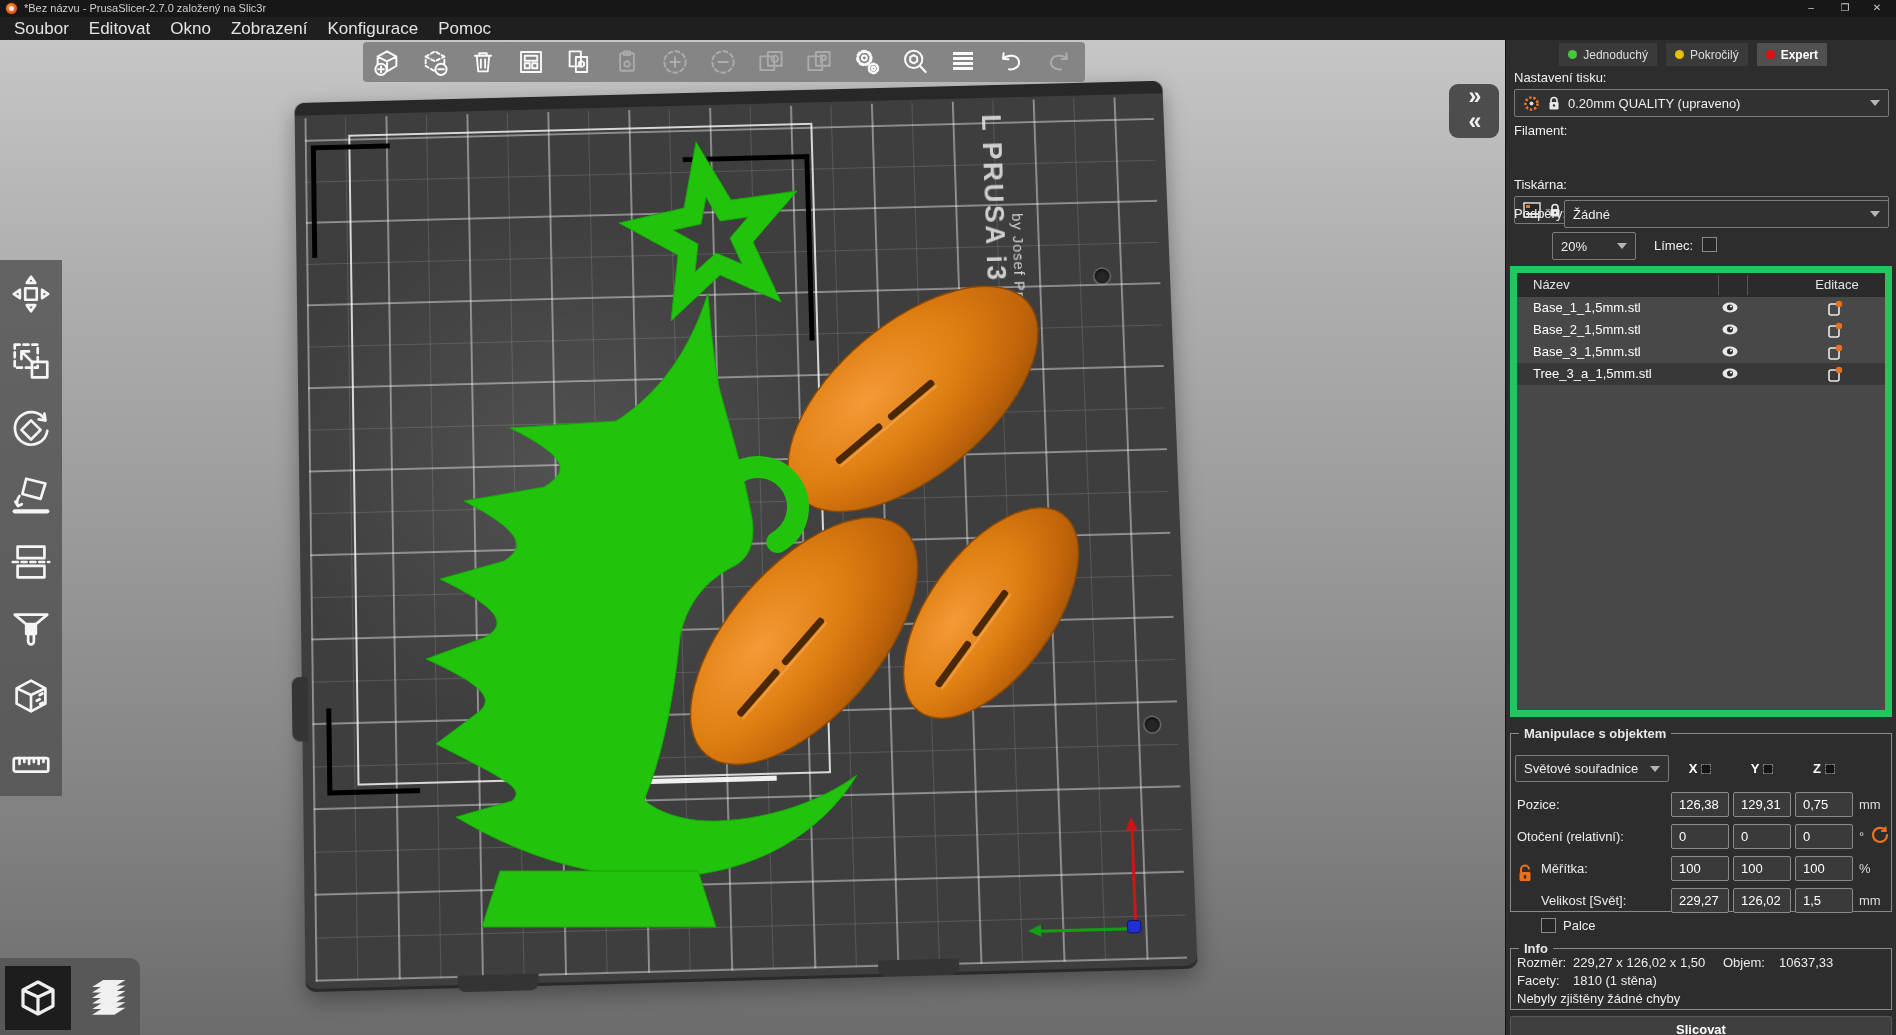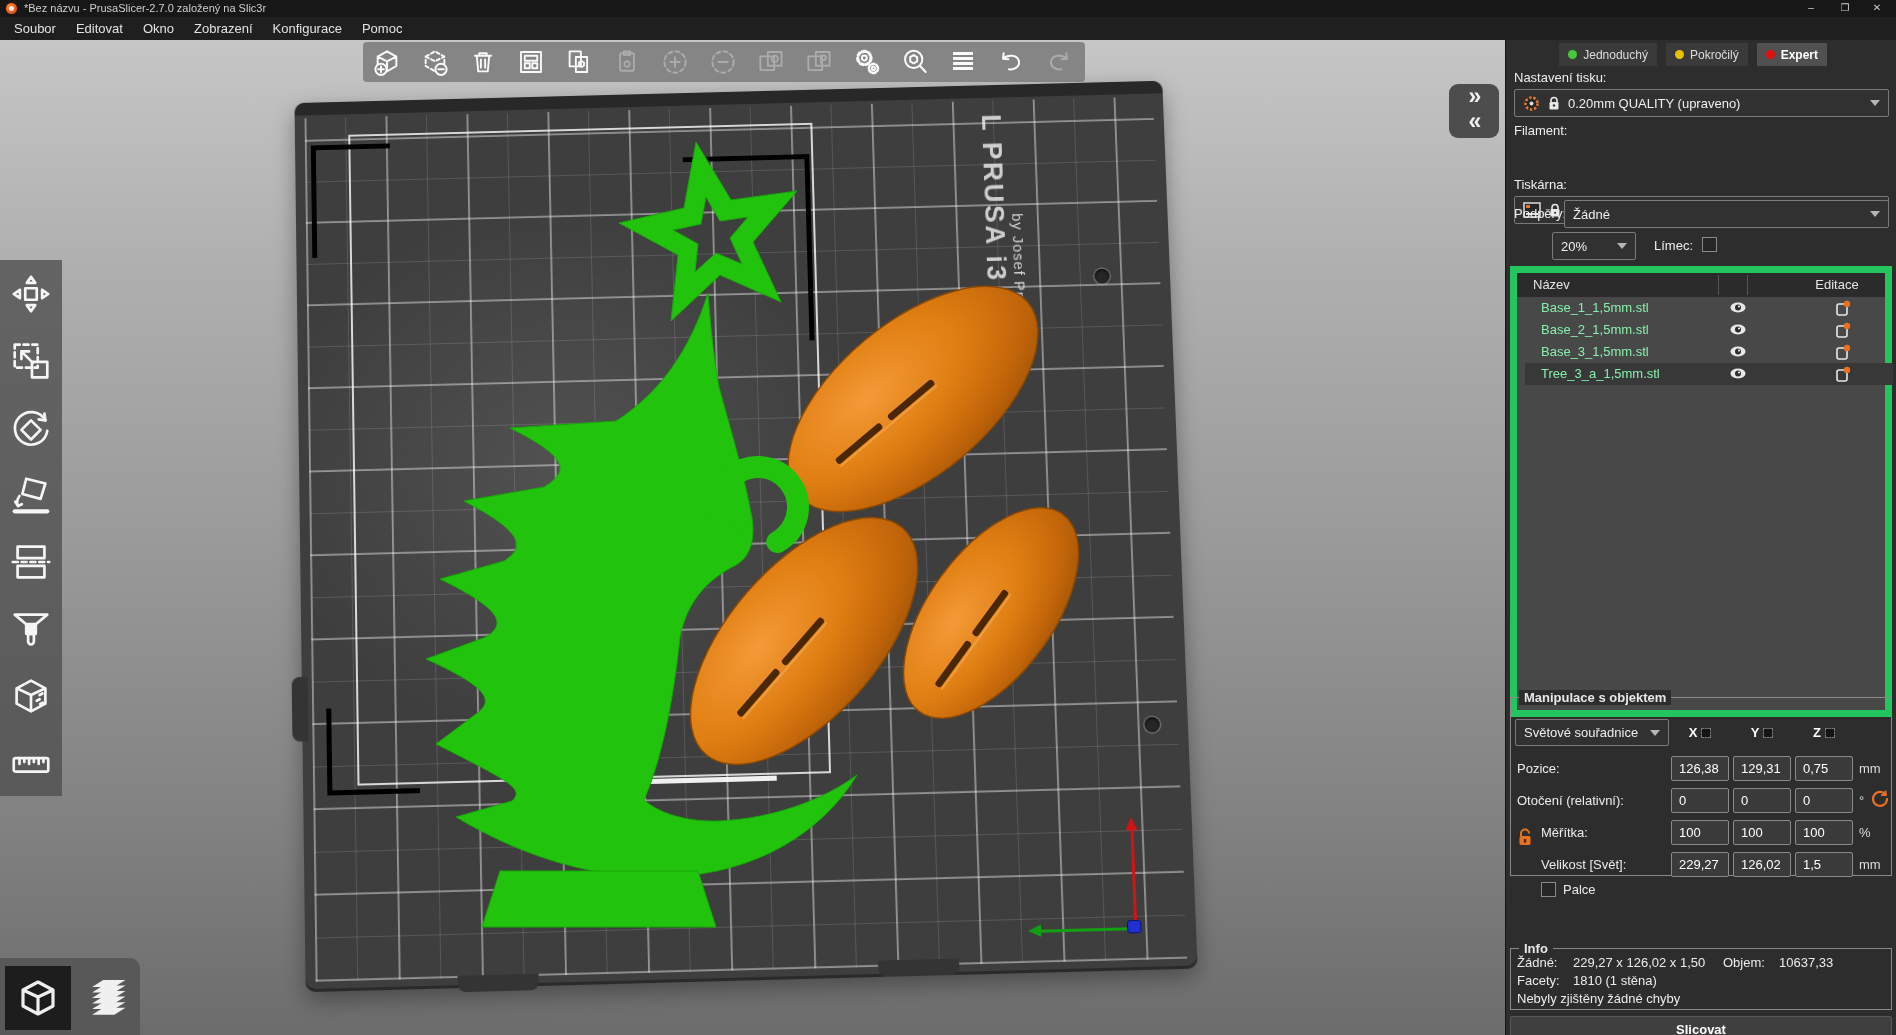--- a/index.html
+++ b/index.html
@@ -7,21 +7,21 @@
     font-family:"Liberation Sans", sans-serif; }
 
   
   #titlebar { position:absolute; left:0; top:0; width:1896px; height:17px; background:#171717; color:#cfcfcf; font-size:11px; }
   #app-logo { position:absolute; left:5px; top:2px; width:13px; height:13px; border-radius:50%;
     background:radial-gradient(circle at 35% 35%, #f98d3a, #e4531c 70%); border:1px solid #3a1a08; }
   #app-logo::after{ content:""; position:absolute; left:3px; top:3px; width:5px; height:5px; border-radius:50%; background:#fff; opacity:.85;}
   #title-text { position:absolute; left:24px; top:2px; white-space:nowrap; }
   .winbtn { position:absolute; top:0; width:30px; height:17px; text-align:center; line-height:16px; font-size:10px; color:#cccccc; }
   #menubar { position:absolute; left:0; top:17px; width:1896px; height:23px; background:#1f1f1f; display:flex; align-items:center; padding-left:4px; }
-  .menu-item { color:#e3e3e3; font-size:13px; padding:3px 10px; cursor:default; }
+  .menu-item { color:#e3e3e3; font-size:17px; padding:3px 10px; cursor:default; }
 
   
   #viewport { position:absolute; left:0; top:40px; width:1505px; height:995px; overflow:hidden;
     background:linear-gradient(180deg,#c6c6c6 0%, #b0b0b0 22%, #9a9a9a 50%, #828282 78%, #6c6c6c 100%); }
 
   
   #toolbar { position:absolute; left:363px; top:2px; width:722px; height:40px; background:rgba(130,130,130,.95);
     border-radius:4px; display:flex; align-items:center; }
   .tb-cell { width:48px; height:40px; display:flex; align-items:center; justify-content:center; }
   .tb-cell svg { stroke:#fafafa; fill:none; stroke-width:1.5; stroke-linecap:round; stroke-linejoin:round; }
@@ -88,21 +88,21 @@
     display:flex; align-items:center; gap:8px; padding:0 8px; color:#eeeeee; }
   .combo .chev { margin-left:auto; width:0; height:0; border-left:5px solid transparent; border-right:5px solid transparent; border-top:6px solid #b5b5b5; }
   .swatch { width:22px; height:16px; background:#ef7c18; border:1px solid #b35c0d; }
   .mini-icon svg { display:block; }
   .checkbox { position:absolute; width:15px; height:15px; background:#262626; border:1px solid #8a8a8a; }
 
   
   #obj-list { position:absolute; left:4px; top:226px; width:382px; height:451px; background:#484848; border:7px solid #22c55e; }
   #list-header { position:absolute; left:0; top:0; width:100%; height:24px; background:#2b2b2b; color:#e5e5e5; }
   .col-div { position:absolute; top:2px; width:1px; height:20px; background:#555555; }
-  .obj-row { position:absolute; left:8px; width:100%; height:22px; color:#86efac; }
+  .obj-row { position:absolute; left:0; width:100%; height:22px; color:#ffffff; }
   .obj-row.selected { background:#383838;text-align:right; }
   .row-name { position:absolute; left:16px; top:3px; }
   .row-eye { position:absolute; left:204px; top:4px; }
   .row-edit { position:absolute; left:310px; top:2px; }
 
   
   .fieldset { position:absolute; border:1px solid #8a8a8a; }
   .fieldset-title { position:absolute; top:-8px; left:8px; background:#2d2d2d; padding:0 5px; font-weight:bold; }
   .mfield { position:absolute; width:58px; height:25px; background:#3a3a3a; border:1px solid #8a8a8a; border-radius:2px;
     line-height:23px; padding-left:7px; color:#ffffff; }
@@ -515,21 +515,21 @@
             <circle cx="9" cy="6.5" r="3" fill="#2e2e2e"></circle>
             <circle cx="10" cy="5.5" r="1" fill="#ffffff"></circle>
           </svg></span>
       <span class="row-edit"><svg width="16" height="18" viewBox="0 0 16 18">
             <rect x="2" y="5" width="10" height="11" rx="2" fill="none" stroke="#e8e8e8" stroke-width="1.6"></rect>
             <circle cx="12" cy="5" r="3.2" fill="#e8711f"></circle>
           </svg></span>
     </div>
   </div>
 
-  <div class="fieldset" style="left:4px; top:657px; width:382px; height:179px;">
+  <div class="fieldset" style="left:4px; top:693px; width:382px; height:179px;">
     <span class="fieldset-title">Manipulace s objektem</span>
     <div class="combo" style="left:4px; top:21px; width:154px; height:27px;">
       <span>Světové souřadnice</span>
         <span class="chev"></span>
     </div>
     <div class="axis-hdr" style="left:160px; top:27px;"><span>X</span><span class="ax-ic"></span></div>
     <div class="axis-hdr" style="left:222px; top:27px;"><span>Y</span><span class="ax-ic"></span></div>
     <div class="axis-hdr" style="left:284px; top:27px;"><span>Z</span><span class="ax-ic"></span></div>
 
     <div class="mlabel" style="left:6px; top:63px;">Pozice:</div>
@@ -564,21 +564,21 @@
     <div class="mfield" style="left:222px; top:154px;">126,02</div>
     <div class="mfield" style="left:284px; top:154px;">1,5</div>
     <div class="munit" style="left:348px; top:159px;">mm</div>
 
     <div class="checkbox" style="left:30px; top:184px; position:absolute;"></div>
     <div class="mlabel" style="left:52px; top:184px;">Palce</div>
   </div>
 
   <div class="fieldset" style="left:4px; top:908px; width:382px; height:62px;">
     <span class="fieldset-title">Info</span>
-    <div class="mlabel" style="left:6px; top:6px;">Žádné:</div>
+    <div class="mlabel" style="left:6px; top:6px;">Rozměr:</div>
     <div class="mlabel" style="left:62px; top:6px;">229,27 x 126,02 x 1,50</div>
     <div class="mlabel" style="left:212px; top:6px;">Objem:</div>
     <div class="mlabel" style="left:268px; top:6px;">10637,33</div>
     <div class="mlabel" style="left:6px; top:24px;">Facety:</div>
     <div class="mlabel" style="left:62px; top:24px;">1810 (1 stěna)</div>
     <div class="mlabel" style="left:6px; top:42px;">Nebyly zjištěny žádné chyby</div>
   </div>
 
   <div id="slice-btn">Slicovat</div>
 </div>

